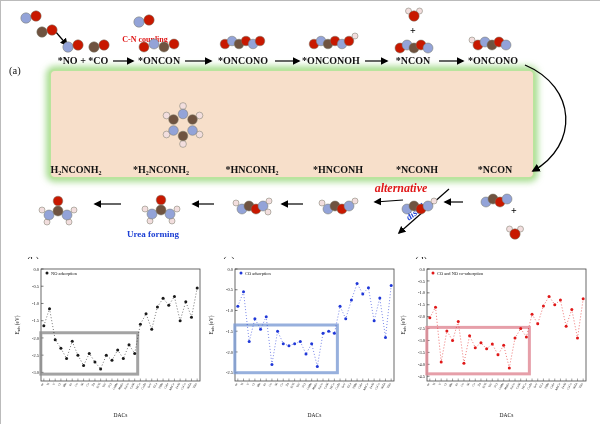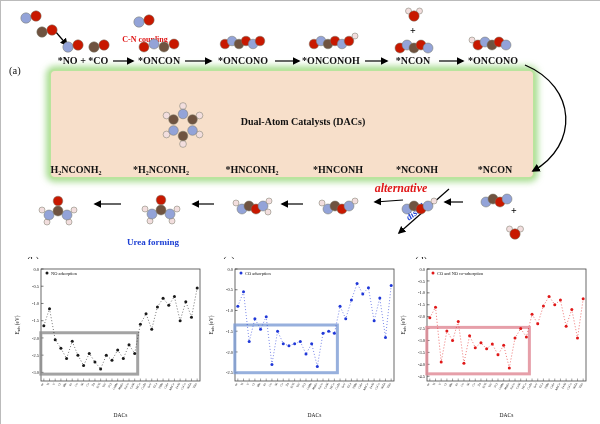--- a/index.html
+++ b/index.html
@@ -18,40 +18,39 @@
   .chart{position:absolute;background:#fff;}
 </style>
 </head>
 <body>
 
 <div class="figure">
 
   <div class="panel-letter" style="left:8px;top:64px">(a)</div>
 
   <div class="dac-box"></div>
-  <div class="dac-title">Dual-Atom Catalysts (DACs)</div>
 
   <div class="sp" style="left:82px;top:54px">*NO + *CO</div>
   <div class="sp" style="left:158px;top:54px">*ONCON</div>
   <div class="sp" style="left:242px;top:54px">*ONCONO</div>
   <div class="sp" style="left:330px;top:54px">*ONCONOH</div>
   <div class="sp" style="left:412px;top:54px">*NCON</div>
   <div class="sp" style="left:492px;top:54px">*ONCONO</div>
 
   <div class="sp" style="left:75px;top:163px">H₂NCONH₂</div>
   <div class="sp" style="left:160px;top:163px">*H₂NCONH₂</div>
   <div class="sp" style="left:251px;top:163px">*HNCONH₂</div>
   <div class="sp" style="left:337px;top:163px">*HNCONH</div>
   <div class="sp" style="left:416px;top:163px">*NCONH</div>
   <div class="sp" style="left:494px;top:163px">*NCON</div>
 
   <div class="ann" style="left:144px;top:34px;transform:translateX(-50%);color:#e01818;font-weight:bold;font-size:8px">C-N coupling</div>
   <div class="ann" style="left:400px;top:180px;transform:translateX(-50%);color:#e01818;font-weight:bold;font-style:italic;font-size:12px">alternative</div>
   <div class="ann" style="left:404px;top:206px;color:#1c3fd4;font-weight:bold;font-style:italic;font-size:9.5px;transform:rotate(-38deg)">distal</div>
-  <div class="ann" style="left:152px;top:236px;transform:translateX(-50%);color:#1c3fd4;font-weight:bold;font-size:9px">Urea forming</div>
+  <div class="ann" style="left:152px;top:228px;transform:translateX(-50%);color:#1c3fd4;font-weight:bold;font-size:9px">Urea forming</div>
   <div class="ann" style="left:409px;top:24px;font-weight:bold;font-size:10px">+</div>
   <div class="ann" style="left:510px;top:204px;font-weight:bold;font-size:10px">+</div>
 
   <svg class="abs" style="left:0;top:0;pointer-events:none" width="600" height="252">
     <defs>
       <marker id="ah" viewBox="0 0 10 10" refX="8" refY="5" markerWidth="6.5" markerHeight="6.5" orient="auto-start-reverse">
         <path d="M0,0 L10,5 L0,10 z" fill="#000"></path>
       </marker>
     </defs>
     <path d="M 54 30 L 66 44" stroke="#000" stroke-width="1.2" fill="none" marker-end="url(#ah)"></path>

